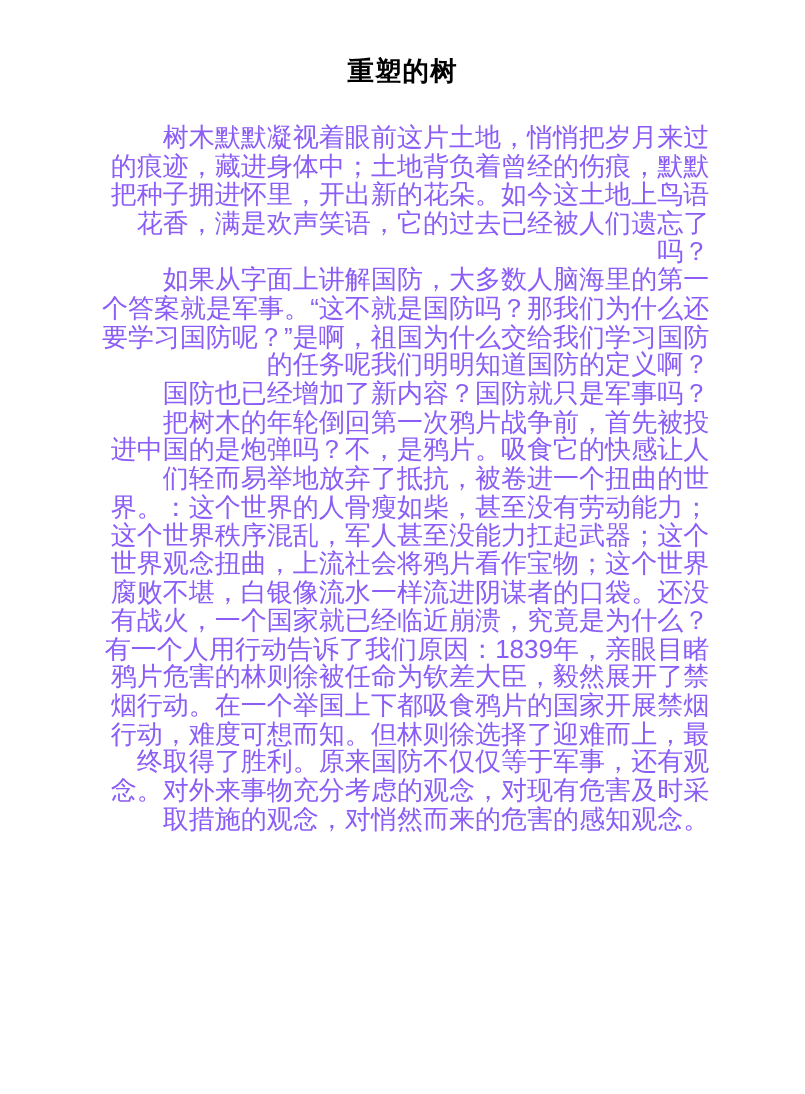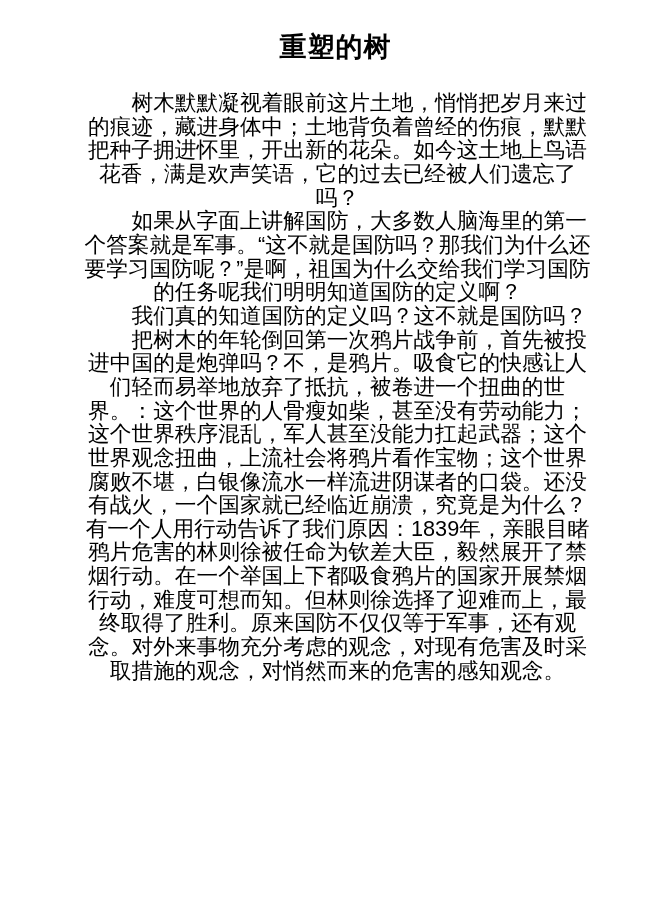--- a/index.html
+++ b/index.html
@@ -10,51 +10,51 @@
     .page {
       position: relative;
       width: 671px;
       height: 912px;
       background: #ffffff;
       color: #000000;
       overflow: hidden;
       font-family: "Liberation Sans", sans-serif;
     }
     .doc-title {
-      margin: 0;
+      margin: 12px;
       padding-top: 30px;
       text-align: center;
-      font-size: 27px;
+      font-size: 22px;
       line-height: 35px;
       font-weight: 700;
       color: #000000;
       letter-spacing: 1px;
       font-family: "Liberation Sans", sans-serif;
     }
     .doc-body {
       margin: 26px 0 0 84px;
       width: 507px;
       font-size: 21.7px;
       line-height: 23.65px;
-      text-align: center;
-      color: #000000;
+      text-align: right;
+      color: #8b5cf6;
       line-break: strict;
       word-break: normal;
       font-family: "Liberation Sans", sans-serif;
     }
     .doc-body p {
       margin: 0;
       padding: 0;
       text-indent: 2em;
     }
   </style>
 </head>
 <body>
 
 <div class="page">
   <h1 class="doc-title">重塑的树</h1>
   <div class="doc-body">
     <p>树木默默凝视着眼前这片土地，悄悄把岁月来过的痕迹，藏进身体中；土地背负着曾经的伤痕，默默把种子拥进怀里，开出新的花朵。如今这土地上鸟语花香，满是欢声笑语，它的过去已经被人们遗忘了吗？</p>
     <p>如果从字面上讲解国防，大多数人脑海里的第一个答案就是军事。“这不就是国防吗？那我们为什么还要学习国防呢？”是啊，祖国为什么交给我们学习国防的任务呢我们明明知道国防的定义啊？</p>
-    <p>我们真的知道国防的定义吗？这不就是国防吗？</p>
+    <p>国防也已经增加了新内容？国防就只是军事吗？</p>
     <p>把树木的年轮倒回第一次鸦片战争前，首先被投进中国的是炮弹吗？不，是鸦片。吸食它的快感让人们轻而易举地放弃了抵抗，被卷进一个扭曲的世界。：这个世界的人骨瘦如柴，甚至没有劳动能力；这个世界秩序混乱，军人甚至没能力扛起武器；这个世界观念扭曲，上流社会将鸦片看作宝物；这个世界腐败不堪，白银像流水一样流进阴谋者的口袋。还没有战火，一个国家就已经临近崩溃，究竟是为什么？有一个人用行动告诉了我们原因：1839年，亲眼目睹鸦片危害的林则徐被任命为钦差大臣，毅然展开了禁烟行动。在一个举国上下都吸食鸦片的国家开展禁烟行动，难度可想而知。但林则徐选择了迎难而上，最终取得了胜利。原来国防不仅仅等于军事，还有观念。对外来事物充分考虑的观念，对现有危害及时采取措施的观念，对悄然而来的危害的感知观念。</p>
   </div>
 </div>
 
 </body></html>

